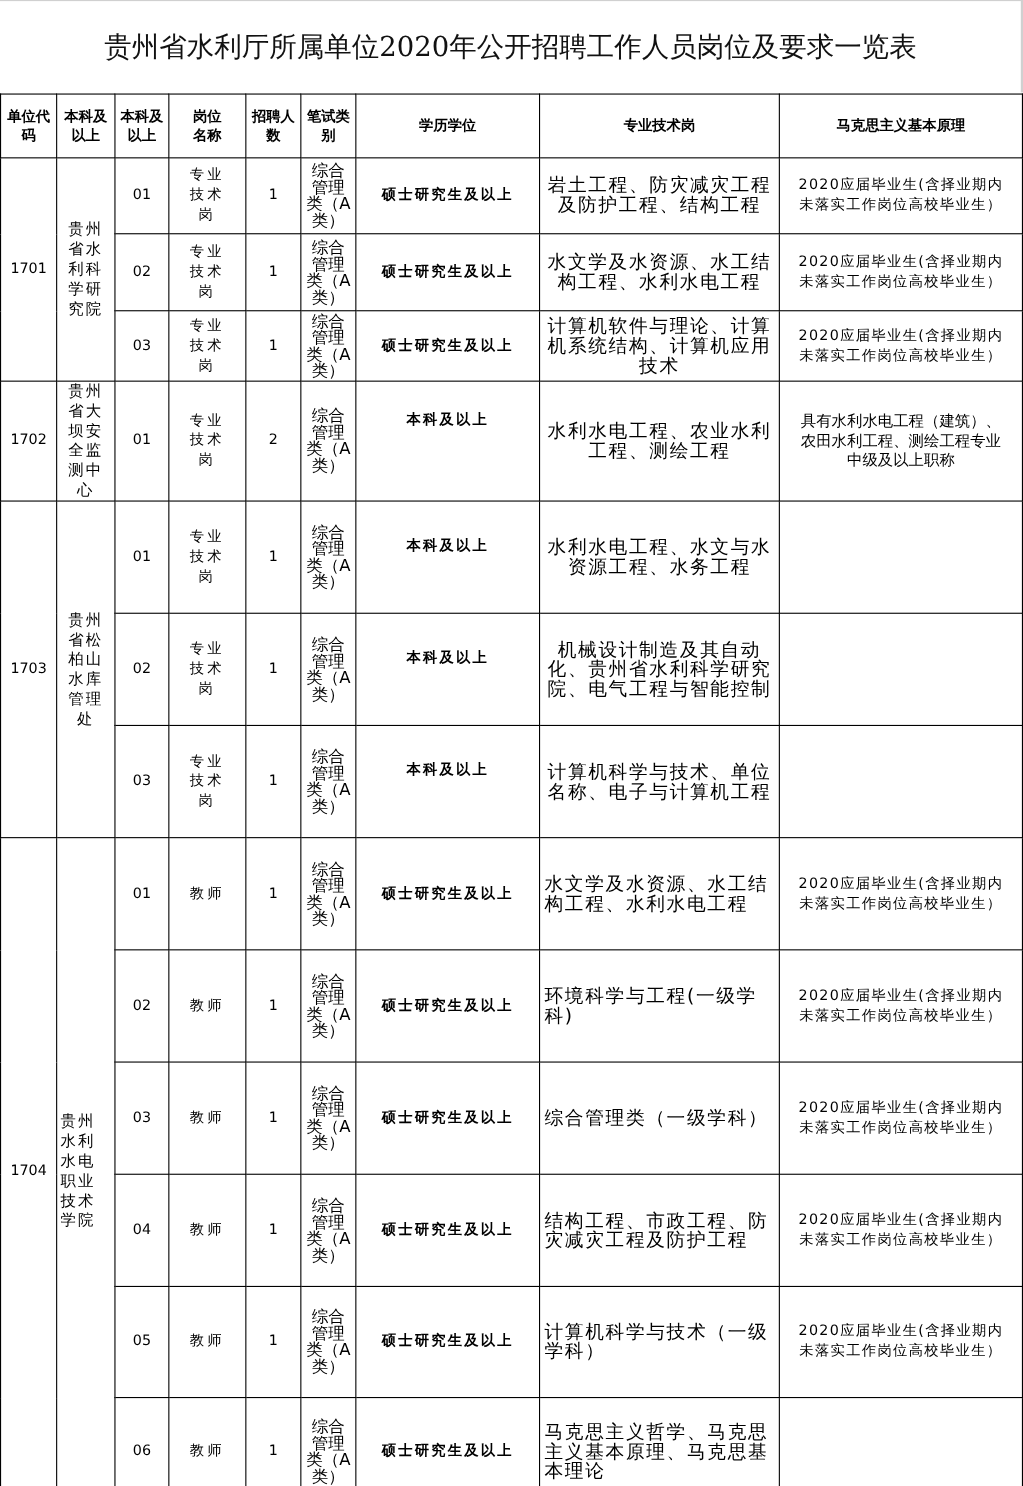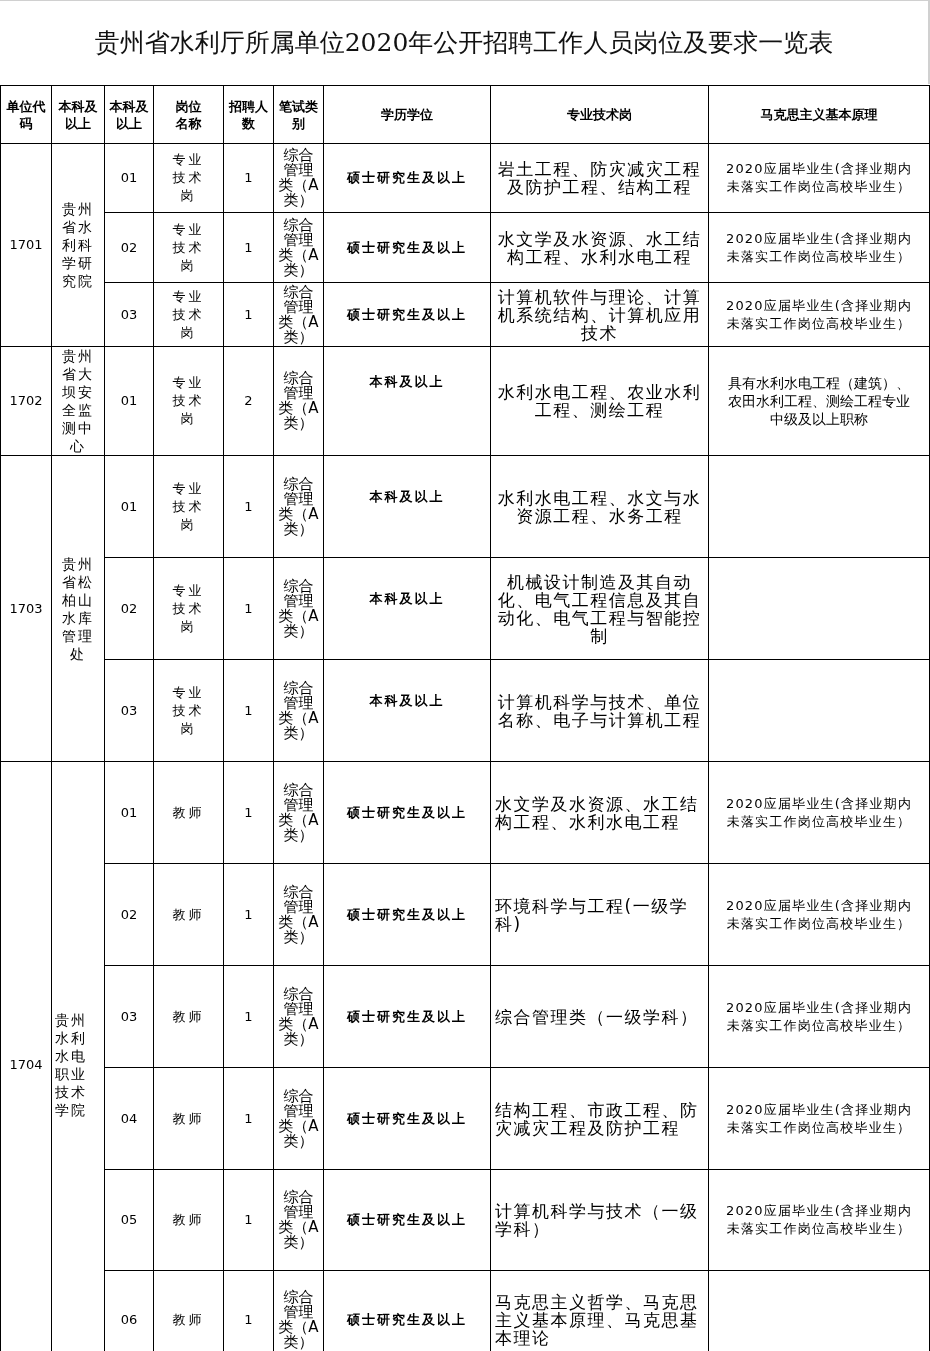--- a/index.html
+++ b/index.html
@@ -122,21 +122,21 @@
       <td class="degree" style="vertical-align:top;padding-top:32px">本科及以上</td>
       <td class="major">水利水电工程、水文与水资源工程、水务工程</td>
       <td class="notes"></td>
     </tr>
     <tr style="height:102px">
       <td>02</td>
       <td style="padding:0 12px;letter-spacing:3px">专业技术岗</td>
       <td>1</td>
       <td class="small">综合管理类（A类）</td>
       <td class="degree" style="vertical-align:top;padding-top:32px">本科及以上</td>
-      <td class="major">机械设计制造及其自动化、电气工程信息及其自动化、电气工程与智能控制</td>
+      <td class="major">机械设计制造及其自动化、贵州省水利科学研究院、电气工程与智能控制</td>
       <td class="notes"></td>
     </tr>
     <tr style="height:102px">
       <td>03</td>
       <td style="padding:0 12px;letter-spacing:3px">专业技术岗</td>
       <td>1</td>
       <td class="small">综合管理类（A类）</td>
       <td class="degree" style="vertical-align:top;padding-top:32px">本科及以上</td>
       <td class="major">计算机科学与技术、单位名称、电子与计算机工程</td>
       <td class="notes"></td>

